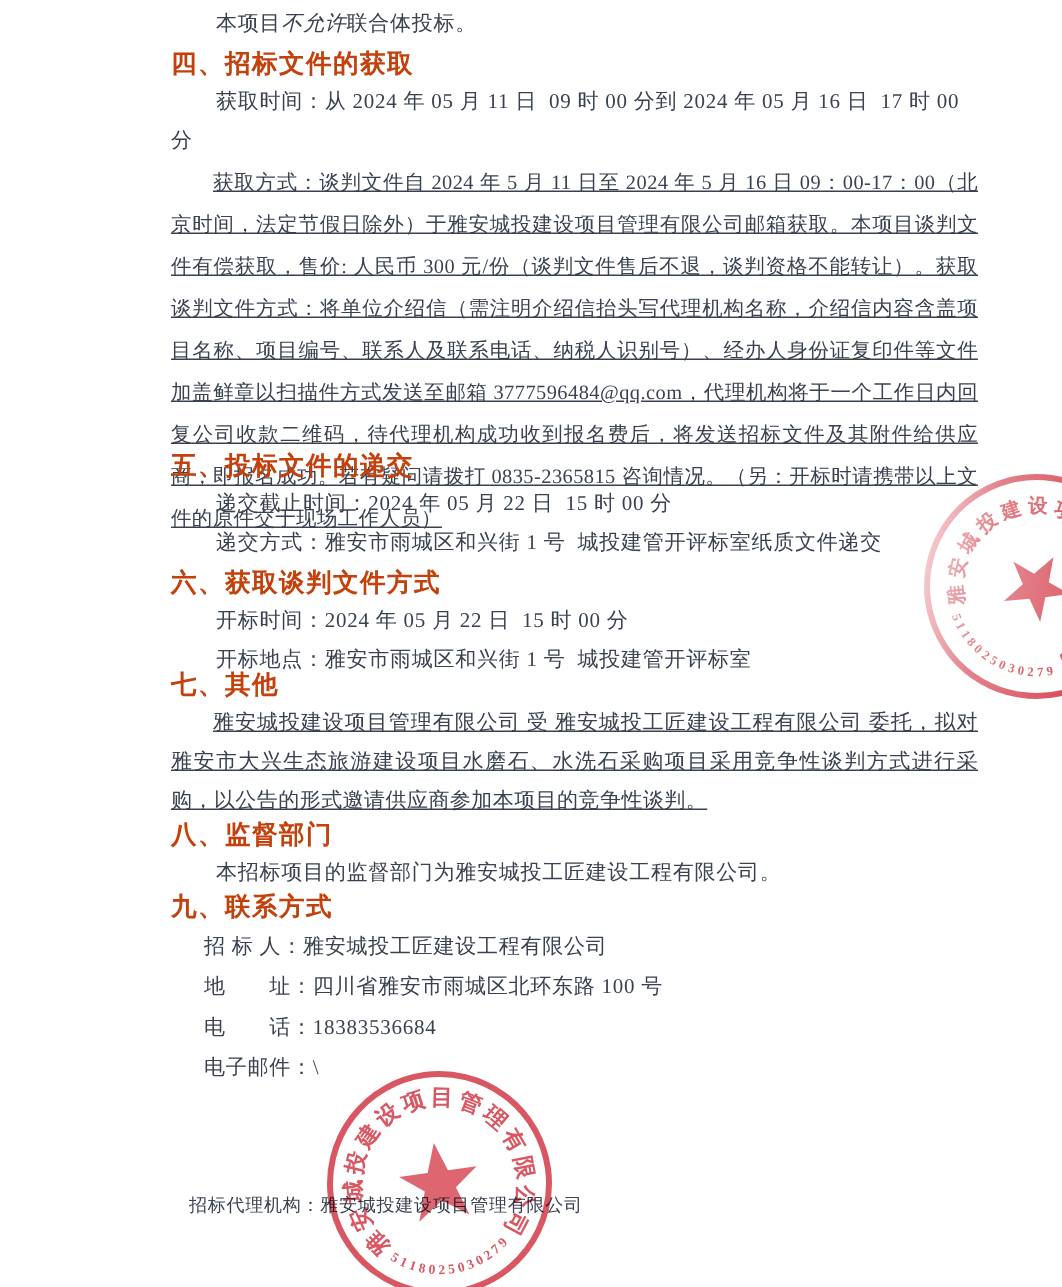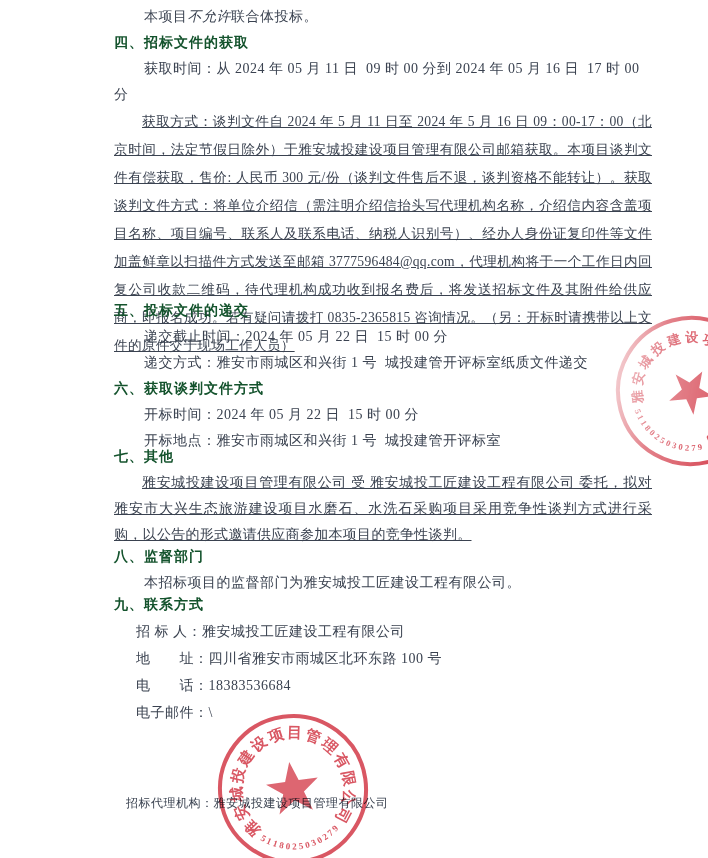--- a/index.html
+++ b/index.html
@@ -4,21 +4,21 @@
 <style>
   html,body{margin:0;padding:0;background:#ffffff;}
   .page{
     position:relative;width:708px;height:858px;background:#ffffff;
     overflow:hidden;
     font-family:"Liberation Serif","DejaVu Serif",serif;
     color:#3a4250;
   }
   .block{position:absolute;left:114px;width:538px;}
   .sec{
-    font-size:14px;line-height:26px;font-weight:700;color:#14532d;
+    font-size:17px;line-height:26px;font-weight:700;color:#c2410c;
     margin:0;letter-spacing:1px;
   }
   .line{
     font-size:14px;line-height:26px;letter-spacing:.5px;margin:0;
     white-space:pre-wrap;
   }
   .intro{line-height:26px;text-indent:30px;}
   .em{font-style:italic;}
   .indent{text-indent:30px;}
   .para{

